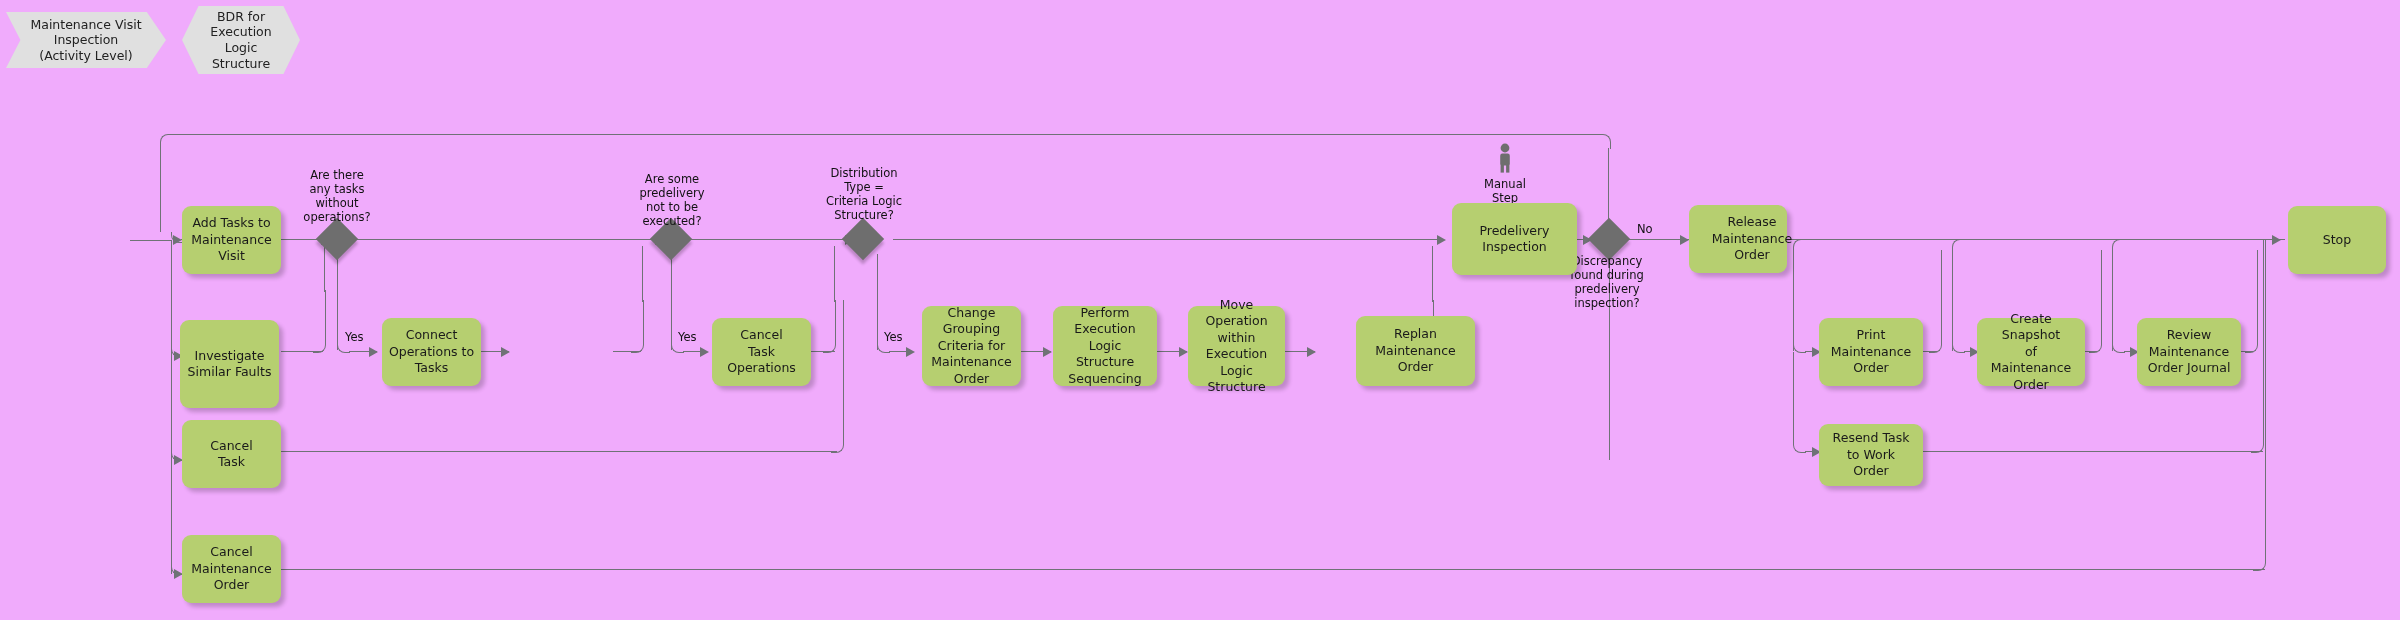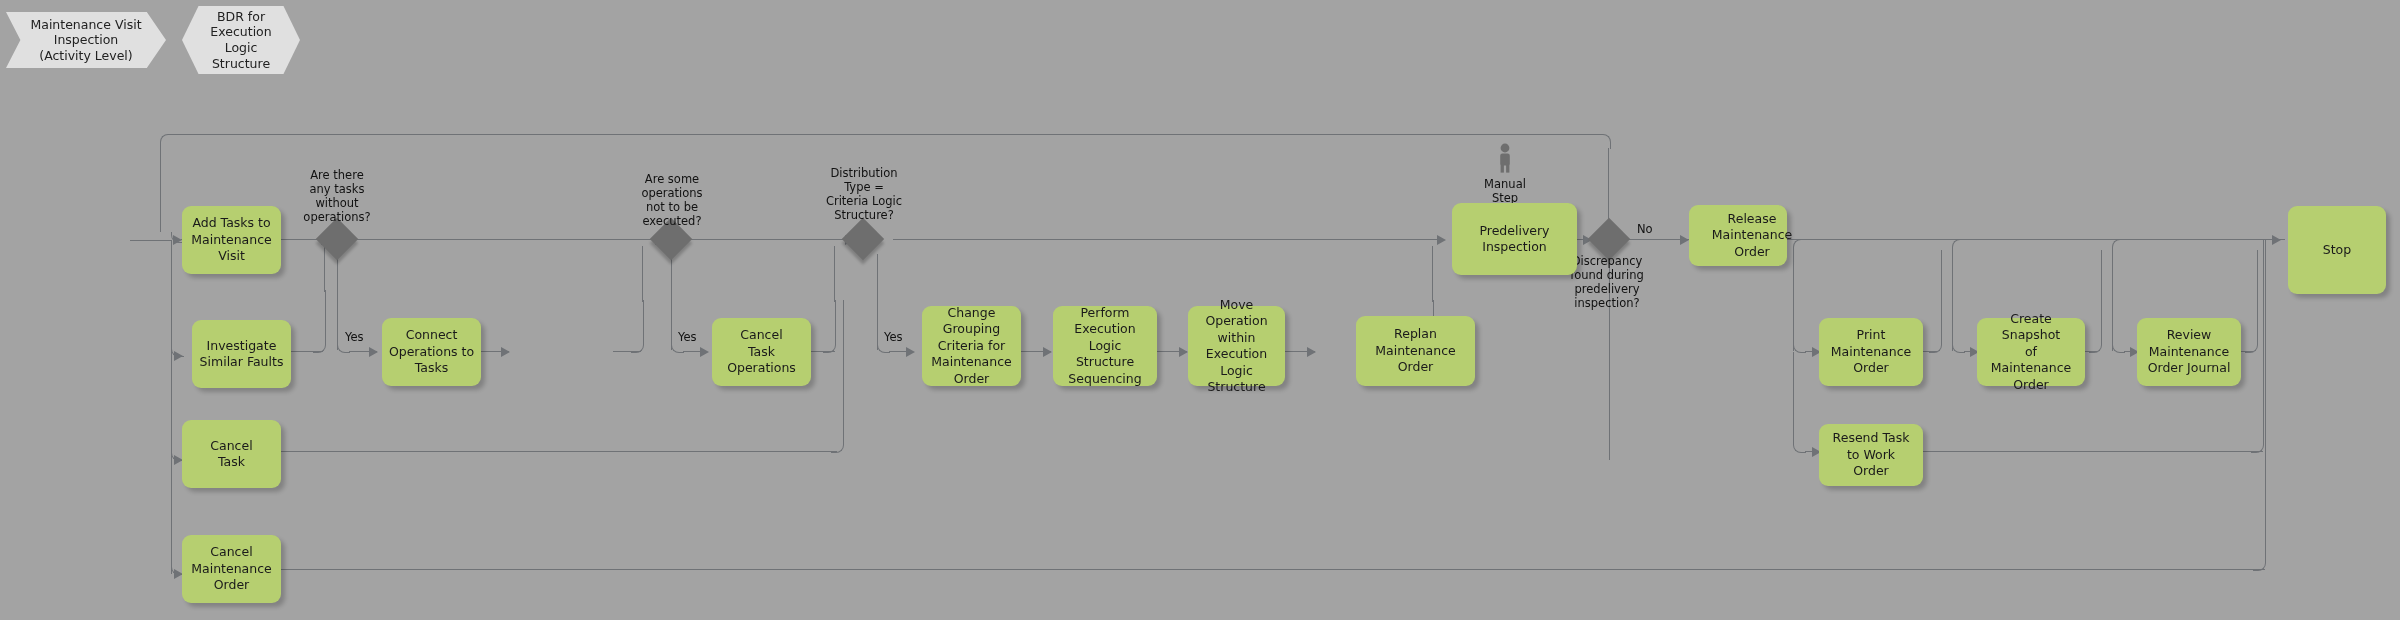--- a/index.html
+++ b/index.html
@@ -1,17 +1,17 @@
 <!DOCTYPE html>
 <html><head>
 <meta charset="utf-8">
 <style>
   html,body{margin:0;padding:0;background:#ffffff;}
   body{font-family:"DejaVu Sans", sans-serif;}
-  #canvas{position:relative;width:2400px;height:620px;background:#a3a3a3;overflow:hidden;}
+  #canvas{position:relative;width:2400px;height:620px;background:#f0abfc;overflow:hidden;}
 
   
   .chev{
     position:absolute;
     background:#e0e0e0;
     display:flex;align-items:center;justify-content:center;
     text-align:center;
     font-size:12.5px;color:#222;line-height:1.25;
     filter:drop-shadow(3px 3px 3px rgba(0,0,0,0.22));
   }
@@ -213,21 +213,21 @@
   <div class="cor br" style="left:2253px;top:240px;width:12px;height:330px;border-top:none;"></div>
 
   <div class="gw" style="left:322px;top:224px;"></div>
   <div class="gwlabel" style="left: 277px; top: 168px; width: 120px; white-space: pre-line;">Are there
 any tasks
 without
 operations?</div>
 
   <div class="gw" style="left:656px;top:224px;"></div>
   <div class="gwlabel" style="left: 612px; top: 172px; width: 120px; white-space: pre-line;">Are some
-operations
+predelivery
 not to be
 executed?</div>
 
   <div class="gw" style="left:848px;top:224px;"></div>
   <div class="gwlabel" style="left: 790px; top: 166px; width: 148px; white-space: pre-line;">Distribution
 Type =
 Criteria Logic
 Structure?</div>
 
   <div class="gw" style="left:1594px;top:224px;"></div>
@@ -252,21 +252,21 @@
 Step</div>
   </div>
 
 
   <div class="act" style="left:182px;top:206px;width:99px;height:68px;">
     <span style="white-space: pre-line;">Add Tasks to
 Maintenance
 Visit</span>
   </div>
 
-  <div class="act" style="left:192px;top:320px;width:99px;height:68px;">
+  <div class="act" style="left:180px;top:320px;width:99px;height:88px;">
     <span style="white-space: pre-line;">Investigate
 Similar Faults</span>
   </div>
 
   <div class="act" style="left:182px;top:420px;width:99px;height:68px;">
     <span style="white-space: pre-line;">Cancel
 Task</span>
   </div>
 
   <div class="act" style="left:182px;top:535px;width:99px;height:68px;">
@@ -316,21 +316,21 @@
     <span style="white-space: pre-line;">Replan
 Maintenance
 Order</span>
   </div>
 
   <div class="act" style="left:1452px;top:203px;width:125px;height:72px;">
     <span style="white-space: pre-line;">Predelivery
 Inspection</span>
   </div>
 
-  <div class="act" style="left:1689px;top:205px;width:98px;height:61px;padding-left:28px;">
+  <div class="act" style="left:1689px;top:205px;width:98px;height:68px;padding-left:28px;">
     <span style="white-space: pre-line;">Release
 Maintenance
 Order</span>
   </div>
 
   <div class="act" style="left:1819px;top:318px;width:104px;height:68px;">
     <span style="white-space: pre-line;">Print
 Maintenance
 Order</span>
   </div>
@@ -346,17 +346,17 @@
 Maintenance
 Order Journal</span>
   </div>
 
   <div class="act" style="left:1819px;top:424px;width:104px;height:62px;">
     <span style="white-space: pre-line;">Resend Task
 to Work
 Order</span>
   </div>
 
-  <div class="act" style="left:2288px;top:206px;width:98px;height:88px;">
+  <div class="act" style="left:2288px;top:206px;width:98px;height:68px;">
     <span>Stop</span>
   </div>
 
 </div>
 
 </body></html>

